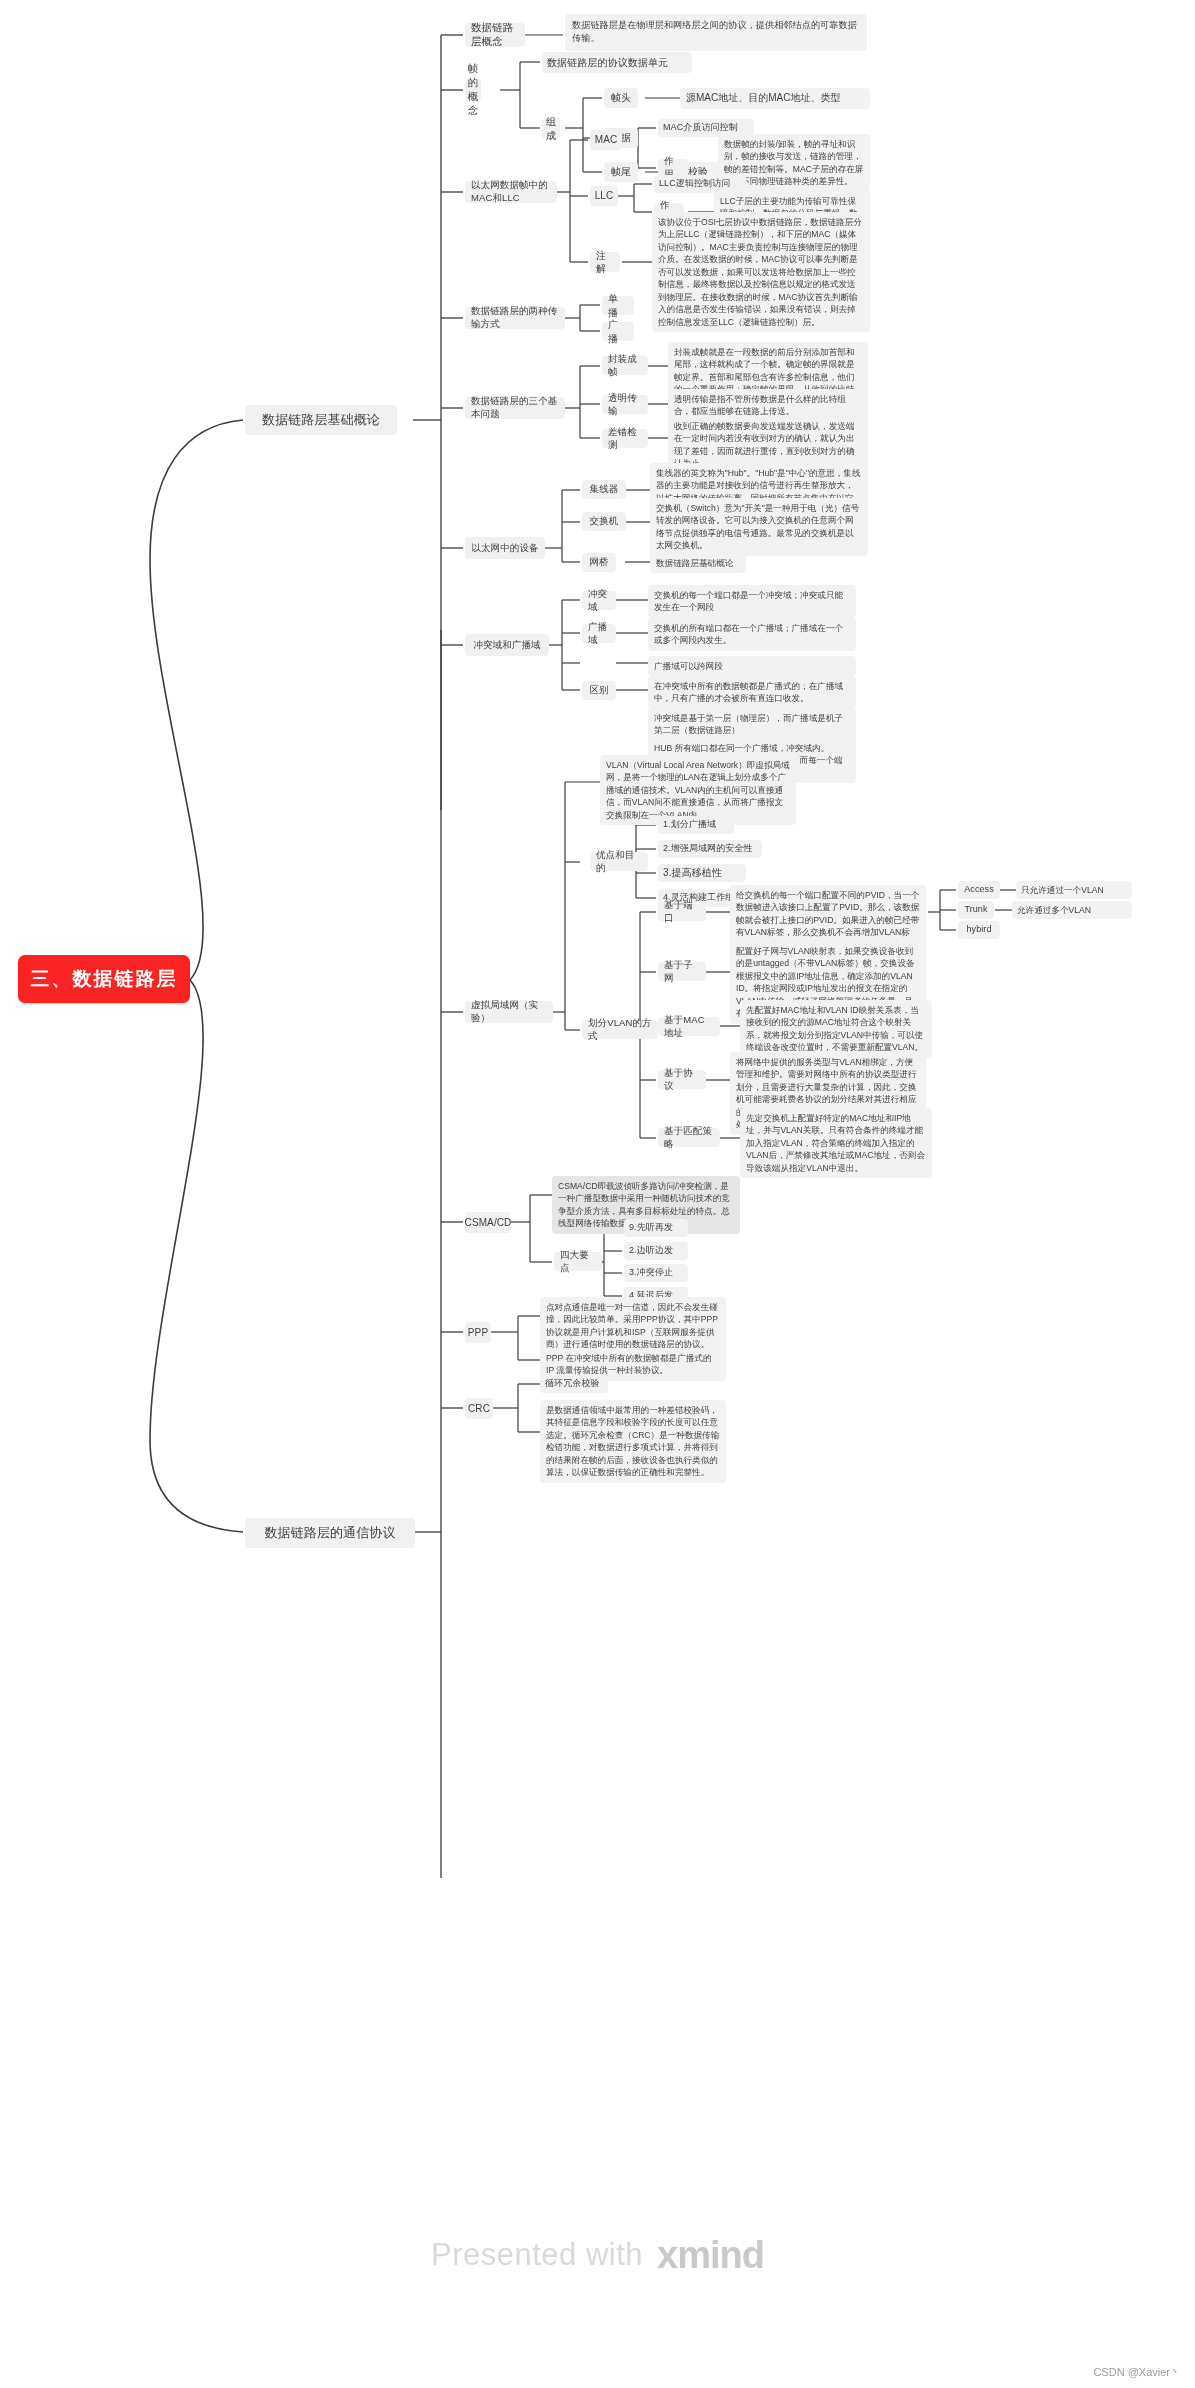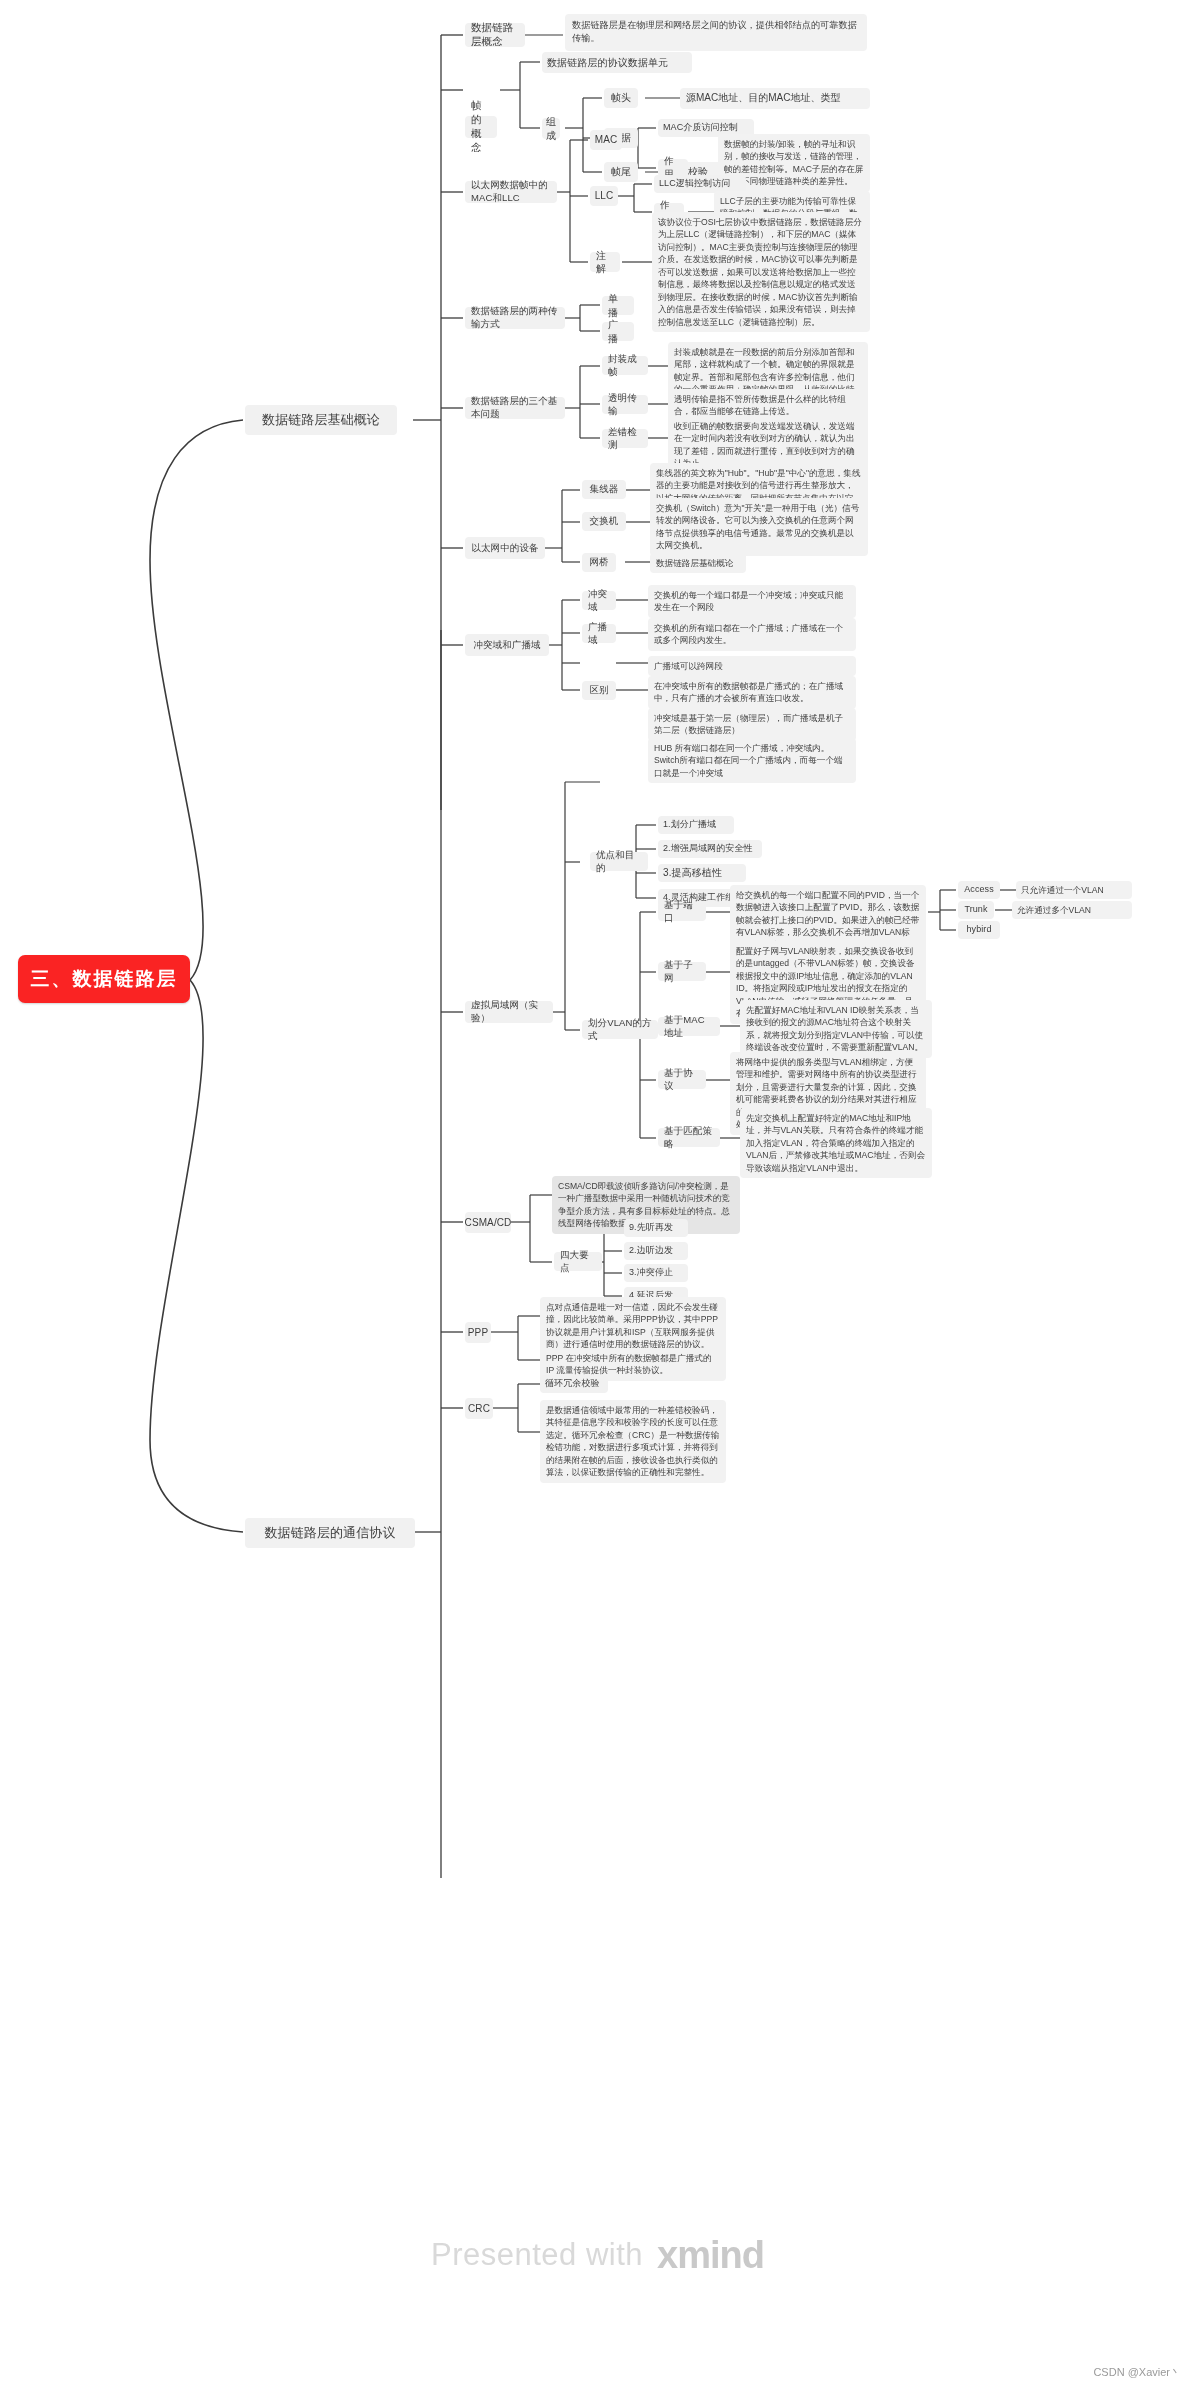--- a/index.html
+++ b/index.html
@@ -231,21 +231,21 @@
     </g>
   </svg>
 
   <div class="node root" style="left:18px; top:955px; width:172px; height:48px; font-size:19px;">三、数据链路层</div>
 
   <div class="node lvl1" style="left:245px; top:405px; width:152px; height:30px; display:flex; align-items:center; justify-content:center;">数据链路层基础概论</div>
 
   <div class="node lvl2" style="left:465px; top:23px; width:60px; height:24px; display:flex; align-items:center; justify-content:center; font-size:10.5px;">数据链路层概念</div>
   <div class="note" style="position:absolute; left:565px; top:14px; width:302px; background:#f2f2f2; border-radius:4px; padding:5px 7px;">数据链路层是在物理层和网络层之间的协议，提供相邻结点的可靠数据传输。</div>
 
-  <div class="node lvl2" style="left:465px; top:79px; width:32px; height:22px; display:flex; align-items:center; justify-content:center; font-size:10.5px;margin-top:37px;">帧的概念</div>
+  <div class="node lvl2" style="left:465px; top:79px; width:16px; height:22px; display:flex; align-items:center; justify-content:center; font-size:10.5px;">帧的概念</div>
   <div class="node lvl3" style="left:542px; top:52px; width:150px; height:21px; display:flex; align-items:center; font-size:10px; padding-left:5px;">数据链路层的协议数据单元</div>
   <div class="node lvl3" style="left:542px; top:118px; width:18px; height:21px; display:flex; align-items:center; justify-content:center; font-size:10px;">组成</div>
   <div class="node lvl3" style="left:604px; top:88px; width:34px; height:20px; display:flex; align-items:center; justify-content:center; font-size:10px;">帧头</div>
   <div class="note" style="position:absolute; left:680px; top:88px; width:190px; border-radius:4px; padding:3px 6px; background:#f2f2f2; font-size:10px;">源MAC地址、目的MAC地址、类型</div>
   <div class="node lvl3" style="left:604px; top:128px; width:34px; height:20px; display:flex; align-items:center; justify-content:center; font-size:10px;">数据</div>
   <div class="node lvl3" style="left:604px; top:162px; width:34px; height:20px; display:flex; align-items:center; justify-content:center; font-size:10px;">帧尾</div>
   <div class="note" style="position:absolute; left:682px; top:162px; width:40px; border-radius:4px; padding:3px 6px; background:#f2f2f2; font-size:10px;">校验</div>
 
   <div class="node lvl2" style="left:465px; top:181px; width:92px; height:22px; display:flex; align-items:center; justify-content:center; font-size:9.5px;">以太网数据帧中的MAC和LLC</div>
 
@@ -289,20 +289,21 @@
   <div class="note-sm" style="position:absolute; left:648px; top:585px; width:208px; border-radius:4px; padding:4px 6px; background:#f2f2f2;">交换机的每一个端口都是一个冲突域；冲突或只能发生在一个网段</div>
   <div class="node lvl3" style="left:582px; top:624px; width:34px; height:19px; display:flex; align-items:center; justify-content:center; font-size:9.5px;">广播域</div>
   <div class="note-sm" style="position:absolute; left:648px; top:618px; width:208px; border-radius:4px; padding:4px 6px; background:#f2f2f2;">交换机的所有端口都在一个广播域；广播域在一个或多个网段内发生。</div>
   <div class="note-sm" style="position:absolute; left:648px; top:656px; width:208px; border-radius:4px; padding:4px 6px; background:#f2f2f2;">广播域可以跨网段</div>
   <div class="node lvl3" style="left:582px; top:681px; width:34px; height:19px; display:flex; align-items:center; justify-content:center; font-size:9.5px;">区别</div>
   <div class="note-sm" style="position:absolute; left:648px; top:676px; width:208px; border-radius:4px; padding:4px 6px; background:#f2f2f2;">在冲突域中所有的数据帧都是广播式的；在广播域中，只有广播的才会被所有直连口收发。</div>
   <div class="note-sm" style="position:absolute; left:648px; top:708px; width:208px; border-radius:4px; padding:4px 6px; background:#f2f2f2;">冲突域是基于第一层（物理层），而广播域是机子第二层（数据链路层）</div>
   <div class="note-sm" style="position:absolute; left:648px; top:738px; width:208px; border-radius:4px; padding:4px 6px; background:#f2f2f2;">HUB 所有端口都在同一个广播域，冲突域内。Switch所有端口都在同一个广播域内，而每一个端口就是一个冲突域</div>
 
   <div class="node lvl2" style="left:465px; top:1001px; width:88px; height:22px; display:flex; align-items:center; justify-content:center; font-size:9.5px;">虚拟局域网（实验）</div>
+  <div class="note-sm" style="position:absolute; left:600px; top:755px; width:196px; border-radius:4px; padding:4px 6px; background:#f2f2f2;">VLAN（Virtual Local Area Network）即虚拟局域网，是将一个物理的LAN在逻辑上划分成多个广播域的通信技术。VLAN内的主机间可以直接通信，而VLAN间不能直接通信，从而将广播报文交换限制在一个VLAN内。</div>
 
   <div class="node lvl3" style="left:582px; top:852px; width:58px; height:19px; display:flex; align-items:center; justify-content:center; font-size:9.5px;margin-left:8px;">优点和目的</div>
   <div class="node lvl3" style="left:658px; top:816px; width:76px; height:18px; display:flex; align-items:center; font-size:9px; padding-left:5px;">1.划分广播域</div>
   <div class="node lvl3" style="left:658px; top:840px; width:104px; height:18px; display:flex; align-items:center; font-size:9px; padding-left:5px;">2.增强局域网的安全性</div>
   <div class="node lvl3" style="left:658px; top:864px; width:88px; height:18px; display:flex; align-items:center; font-size:10px; padding-left:5px;">3.提高移植性</div>
   <div class="node lvl3" style="left:658px; top:889px; width:86px; height:18px; display:flex; align-items:center; font-size:9px; padding-left:5px;">4.灵活构建工作组</div>
 
   <div class="node lvl3" style="left:582px; top:1020px; width:76px; height:19px; display:flex; align-items:center; justify-content:center; font-size:9.5px;">划分VLAN的方式</div>
 
   <div class="node lvl3" style="left:658px; top:902px; width:48px; height:19px; display:flex; align-items:center; justify-content:center; font-size:9.5px;">基于端口</div>

